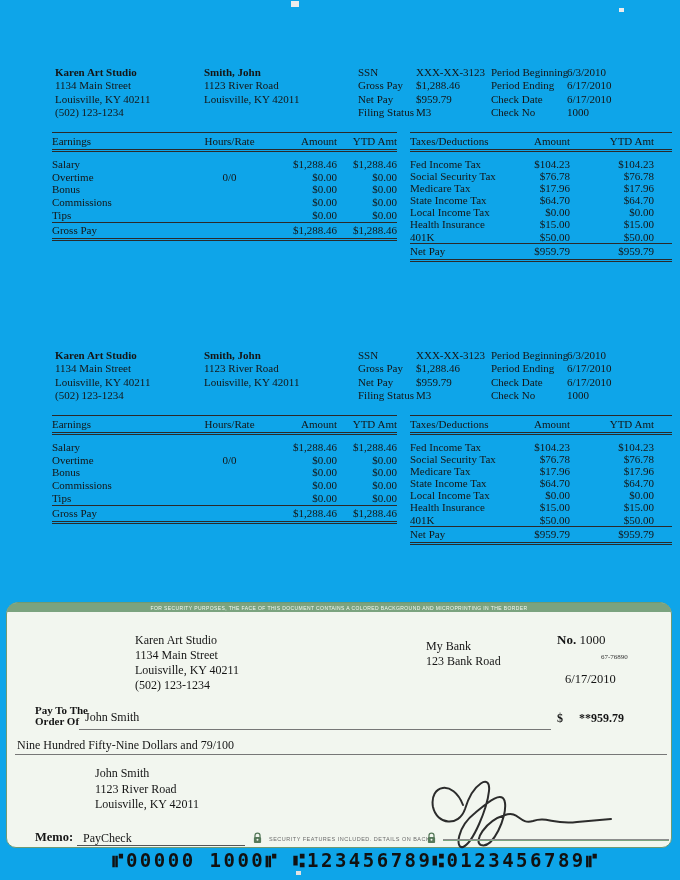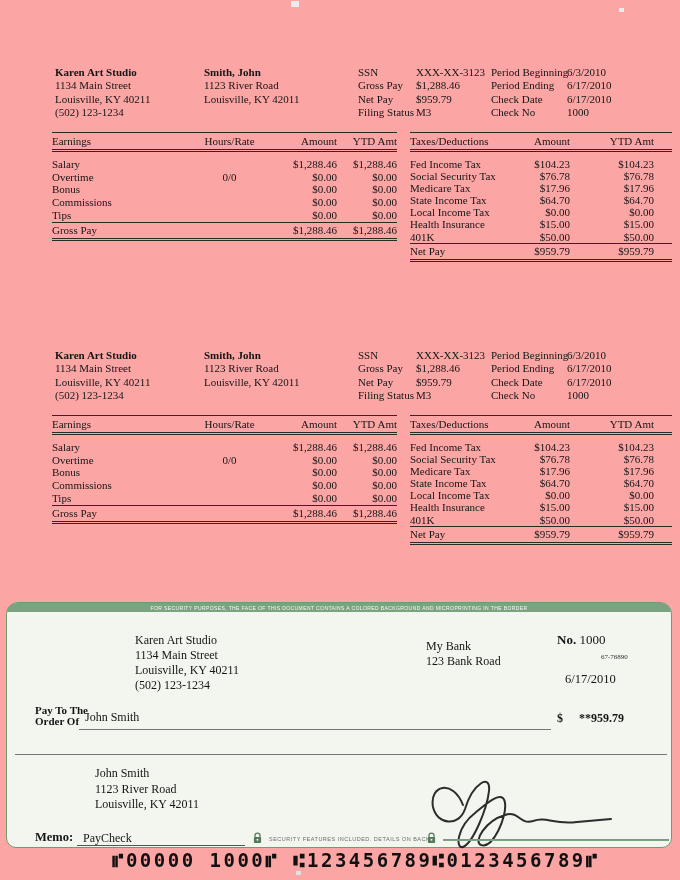--- a/index.html
+++ b/index.html
@@ -1,17 +1,17 @@
 <!DOCTYPE html>
 <html><head>
 <meta charset="utf-8">
 <style>
   html,body{margin:0;padding:0;}
   body{width:680px;height:880px;background:#ffffff;}
-  .page{position:relative;width:680px;height:880px;background:#fca5a5;overflow:hidden;
+  .page{position:relative;width:680px;height:880px;background:#0ea5e9;overflow:hidden;
         font-family:"Liberation Serif", serif;color:#151515;}
 
   
   .speck{position:absolute;background:#ececec;}
 
   
   .stub{position:absolute;left:52px;width:622px;}
   .stub1{top:66px;} .stub2{top:349px;}
   .stub-head{position:relative;height:60px;font-size:11px;line-height:13.4px;}
   .blk{position:absolute;top:0;white-space:nowrap;}
@@ -415,20 +415,21 @@
 
     <div class="ck ck-payto">
       <div>Pay To The</div>
       <div>Order Of</div>
     </div>
     <div class="ck ck-payee">John Smith</div>
     <div class="rule rule-payee"></div>
     <div class="ck ck-dollar">$</div>
     <div class="ck ck-amt">**959.79</div>
 
+    <div class="ck ck-words">Nine Hundred Fifty-Nine Dollars and 79/100</div>
     <div class="rule rule-words"></div>
 
     <div class="ck ck-payee-addr">
       <div>John Smith</div>
       <div>1123 River Road</div>
       <div>Louisville, KY 42011</div>
     </div>
 
     <svg class="sign" width="230" height="85" viewBox="0 0 230 85">
       <path d="M48,40 C38,14 14,20 18,42 C22,60 44,62 50,44 C58,18 76,8 74,26 C72,44 58,78 48,82 C40,84 42,62 60,48 C72,38 88,24 90,38 C92,52 78,84 66,80 C58,77 70,56 90,50 C104,45 104,60 118,56 C132,51 138,60 162,57 L196,54" stroke="#161616" fill="none" stroke-width="2" stroke-linecap="round" opacity="0.9"></path>

